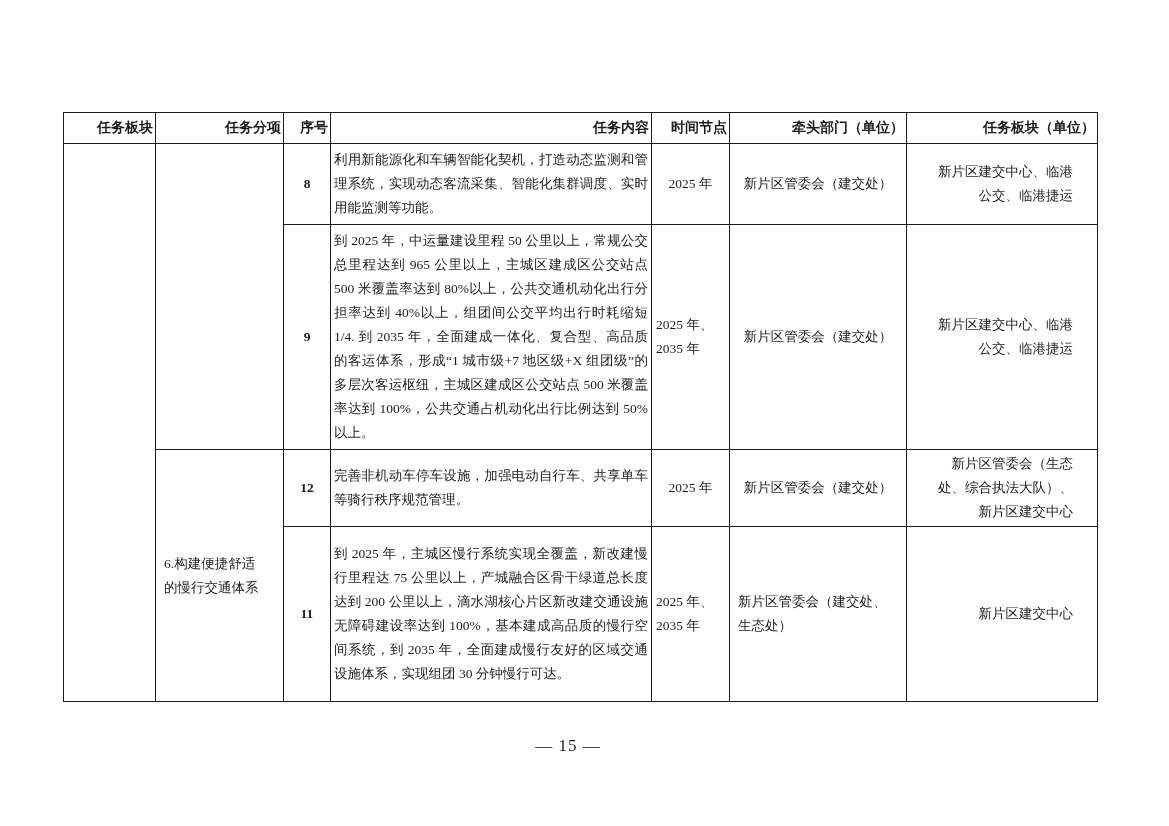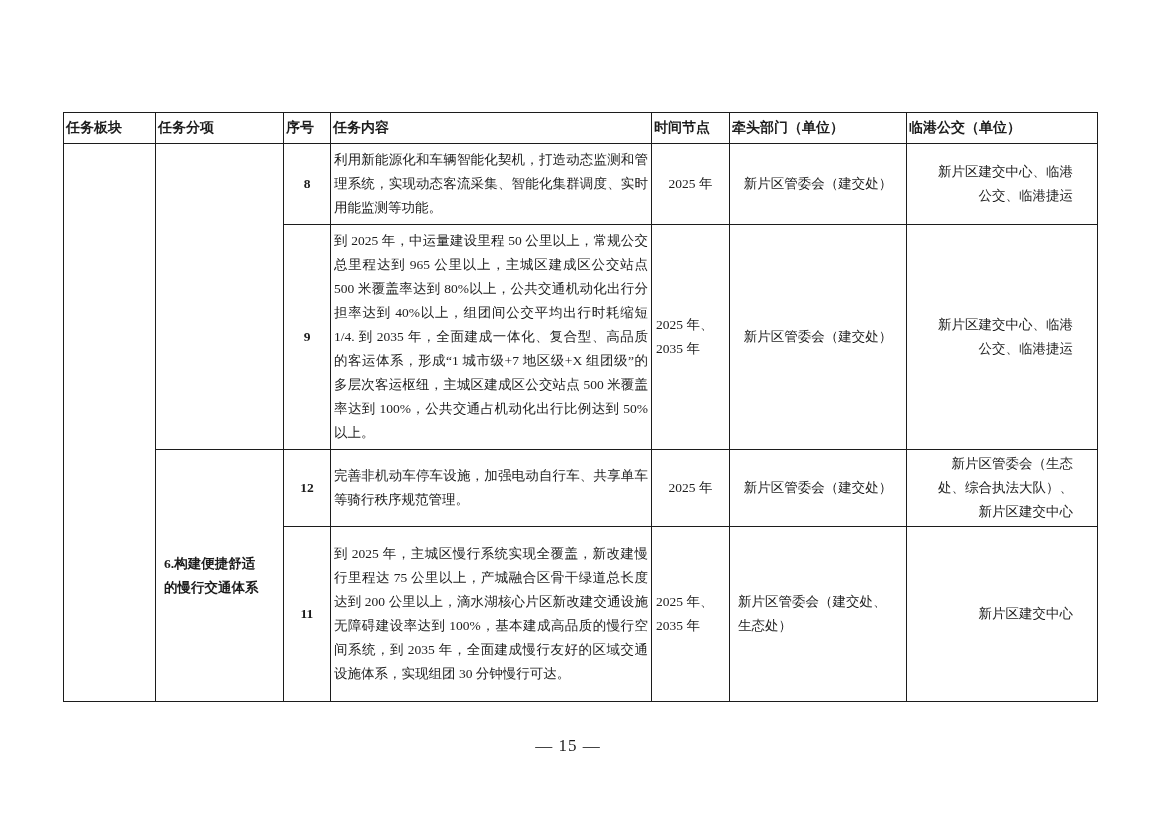--- a/index.html
+++ b/index.html
@@ -20,21 +20,21 @@
   }
   .doc-table td, .doc-table th {
     border: 1px solid #1c1c1c;
     vertical-align: middle;
     font-size: 13.5px;
     line-height: 24px;
     overflow: hidden;
   }
   .doc-table th {
     font-weight: bold;
-    text-align: left;
+    text-align: right;
     font-size: 14px;
     height: 31px;
     padding: 2px 2px;
     white-space: nowrap;
   }
   .cell-content {
     text-align: justify;
     text-justify: inter-ideograph;
     padding: 4px 3px;
   }
@@ -42,21 +42,21 @@
     text-align: center;
     font-weight: bold;
     font-family: "Liberation Serif", serif;
   }
   .cell-time { text-align: center; padding: 2px 4px; margin-left: 44px; }
   .cell-time .inner { display: inline-block; text-align: left; }
   .cell-lead { text-align: center; padding: 2px 8px; }
   .cell-lead .inner { display: inline-block; text-align: left; }
   .cell-coop { text-align: right; padding: 2px 24px; }
   .cell-subitem {
-    font-weight: bold;
+    font-weight: normal;
     text-align: left;
     padding: 0 18px 0 8px;
     line-height: 27px;
   }
   .row-8  { height: 79px; }
   .row-9  { height: 224px; }
   .row-10 { height: 72px; }
   .row-11 { height: 175px; }
   .page-footer {
     position: absolute;
@@ -81,21 +81,21 @@
     <col style="width:191px">
   </colgroup>
   <tbody>
       <tr>
     <th>任务板块</th>
     <th>任务分项</th>
     <th>序号</th>
     <th>任务内容</th>
     <th>时间节点</th>
     <th>牵头部门（单位）</th>
-    <th>临港公交（单位）</th>
+    <th>任务板块（单位）</th>
   </tr>
   <tr class="row-8">
     <td rowspan="4"></td>
     <td rowspan="2" class="cell-subitem"></td>
     <td class="cell-no">8</td>
     <td class="cell-content">利用新能源化和车辆智能化契机，打造动态监测和管理系统，实现动态客流采集、智能化集群调度、实时用能监测等功能。</td>
     <td class="cell-time"><span class="inner">2025 年</span></td>
     <td class="cell-lead"><span class="inner">新片区管委会（建交处）</span></td>
     <td class="cell-coop">新片区建交中心、临港公交、临港捷运</td>
   </tr>

